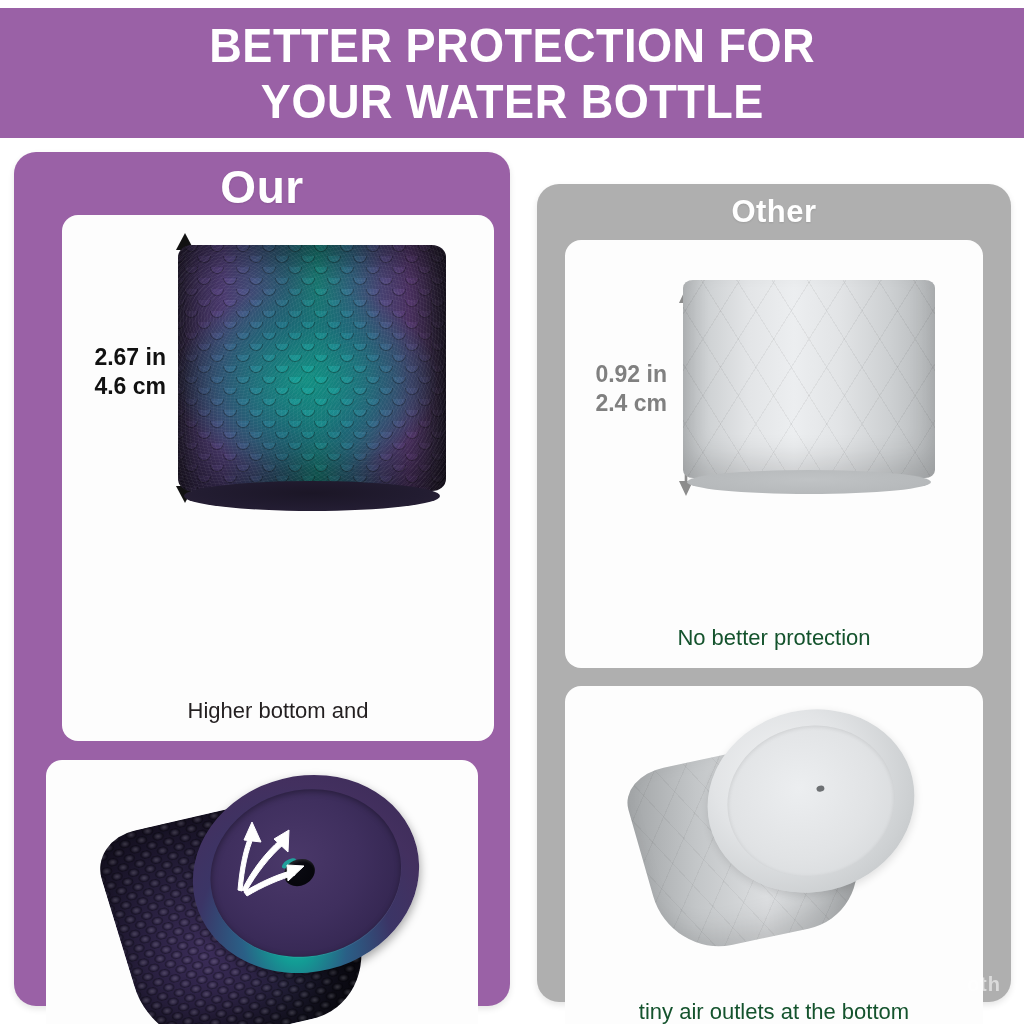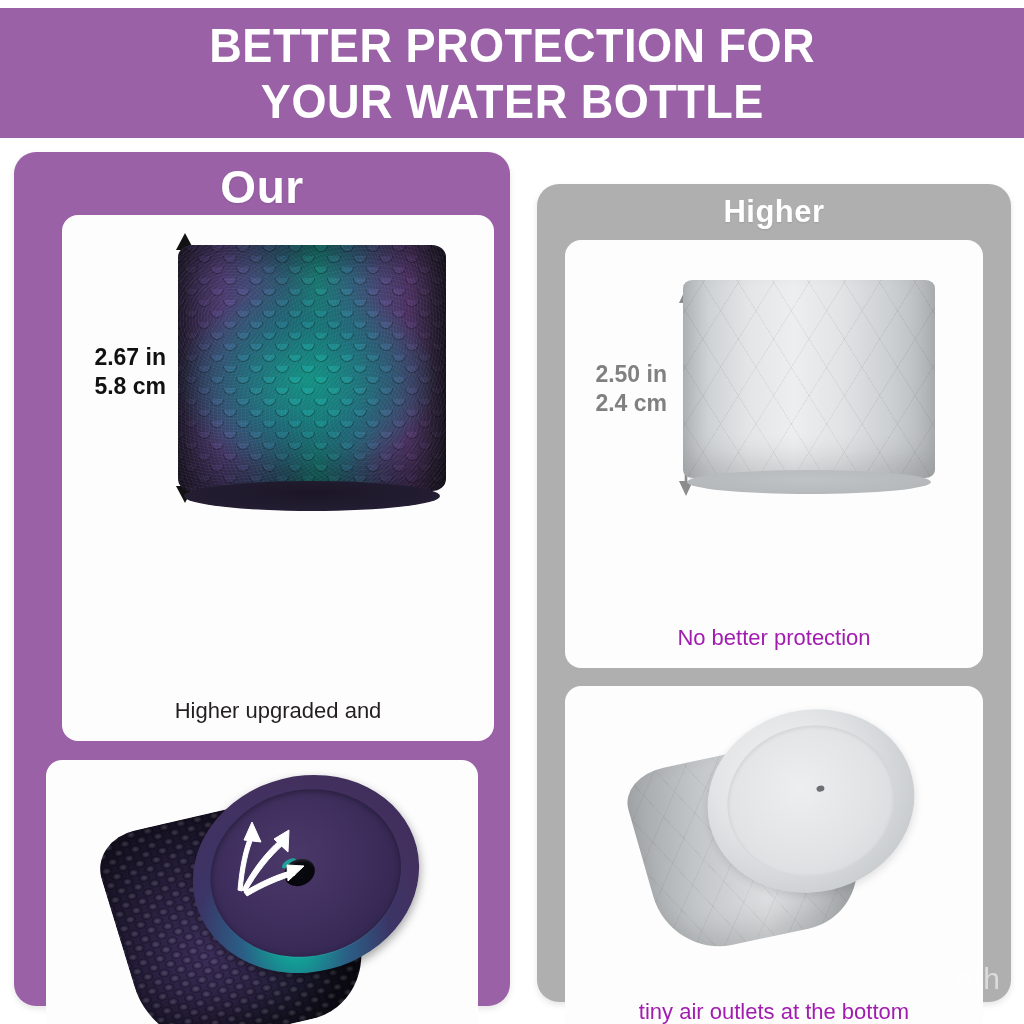--- a/index.html
+++ b/index.html
@@ -92,21 +92,21 @@
     left: 0;
     bottom: 16px;
     width: 100%;
     text-align: center;
     font-size: 22px;
     line-height: 28px;
     color: #231f20;
     padding: 0 10px;
     box-sizing: border-box;
   }
-  .caption-gray { color: #a21caf; }
+  .caption-gray { color: #14532d; }
   .card-other-bottom .card-caption,
   .card-our-bottom .card-caption { bottom: 14px; }
 
   
   .dim-group { position: absolute; }
   .dim-arrow {
     position: absolute;
     width: 22px;
   }
   .dim-label {
@@ -309,24 +309,24 @@
     width: 8px; height: 6px;
     border-radius: 50%;
     background: #6d7073;
   }
 
   
   .watermark {
     position: absolute;
     right: 10px;
     bottom: 6px;
-    font-size: 30px;
+    font-size: 20px;
     color: rgba(255,255,255,0.55);
     letter-spacing: 1px;
-    font-weight: normal;
+    font-weight: bold;
     user-select: none;
   }
 </style>
 </head>
 <body>
 
 <div class="header-banner">
   <div class="header-line">BETTER PROTECTION FOR</div>
   <div class="header-line">YOUR WATER BOTTLE</div>
 </div>
@@ -337,36 +337,36 @@
   <div class="card card-our-top">
 
     <div class="dim-group" style="left:20px; top:18px; width:120px; height:270px;">
       <svg class="dim-arrow" style="left:92px; top:0;" width="22" height="270" viewBox="0 0 22 270">
         <line x1="11" y1="12" x2="11" y2="258" stroke="#111111" stroke-width="3.4"></line>
         <polygon points="11,0 20,17 2,17" fill="#111111"></polygon>
         <polygon points="11,270 20,253 2,253" fill="#111111"></polygon>
       </svg>
       <div class="dim-label dim-dark" style="left:-8px; top:110px; width:92px;">
         <div>2.67 in</div>
-        <div>5.8 cm</div>
+        <div>4.6 cm</div>
       </div>
     </div>
 
     <div class="boot-our-wrap">
       <div class="boot-our">
         <div class="scales"></div>
         <div class="grain"></div>
       </div>
       <div class="bottom-shadow" style="position:absolute;left:6px;top:248px;width:256px;height:30px;border-radius:50%;background:radial-gradient(ellipse at 50% 40%, #1b1626 0%, #221c31 60%, #2a2237 100%);"></div>
       <div class="rim-outer"></div>
       <div class="rim-inner"></div>
     </div>
 
     <div class="card-caption">
-      <div>Higher upgraded and</div>
+      <div>Higher bottom and</div>
     </div>
   </div>
 
   <div class="card card-our-bottom">
     <div class="boot-our-tilt-wrap">
       <div class="boot-tilt-body">
         <div class="scales"></div>
       </div>
       <div class="boot-tilt-cap">
         <div class="boot-tilt-cap-inner">
@@ -383,32 +383,32 @@
           <path d="M70,106 C86,96 104,88 120,84 L121,89 C106,93 88,101 73,110 Z"></path>
           <polygon points="130,80 114,95 113,79"></polygon>
         </g>
       </svg>
     </div>
 
   </div>
 </div>
 
 <div class="panel panel-other">
-  <div class="panel-title">Higher</div>
+  <div class="panel-title">Other</div>
 
   <div class="card card-other-top">
 
     <div class="dim-group" style="left:18px; top:48px; width:118px; height:208px;">
       <svg class="dim-arrow" style="left:92px; top:0;" width="22" height="208" viewBox="0 0 22 208">
         <line x1="11" y1="10" x2="11" y2="198" stroke="#8c8c8c" stroke-width="2.6"></line>
         <polygon points="11,0 18,15 4,15" fill="#8c8c8c"></polygon>
         <polygon points="11,208 18,193 4,193" fill="#8c8c8c"></polygon>
       </svg>
       <div class="dim-label dim-light" style="left:-6px; top:72px; width:90px;">
-        <div>2.50 in</div>
+        <div>0.92 in</div>
         <div>2.4 cm</div>
       </div>
     </div>
 
     <div class="boot-other-wrap">
       <div class="boot-other">
         <div class="diamonds"></div>
       </div>
       <div style="position:absolute;left:4px;top:200px;width:244px;height:24px;border-radius:50%;background:radial-gradient(ellipse at 50% 40%, #c0c3c5 0%, #b6b9bb 70%, #aeb1b3 100%);"></div>
       <div class="rim-outer"></div>

